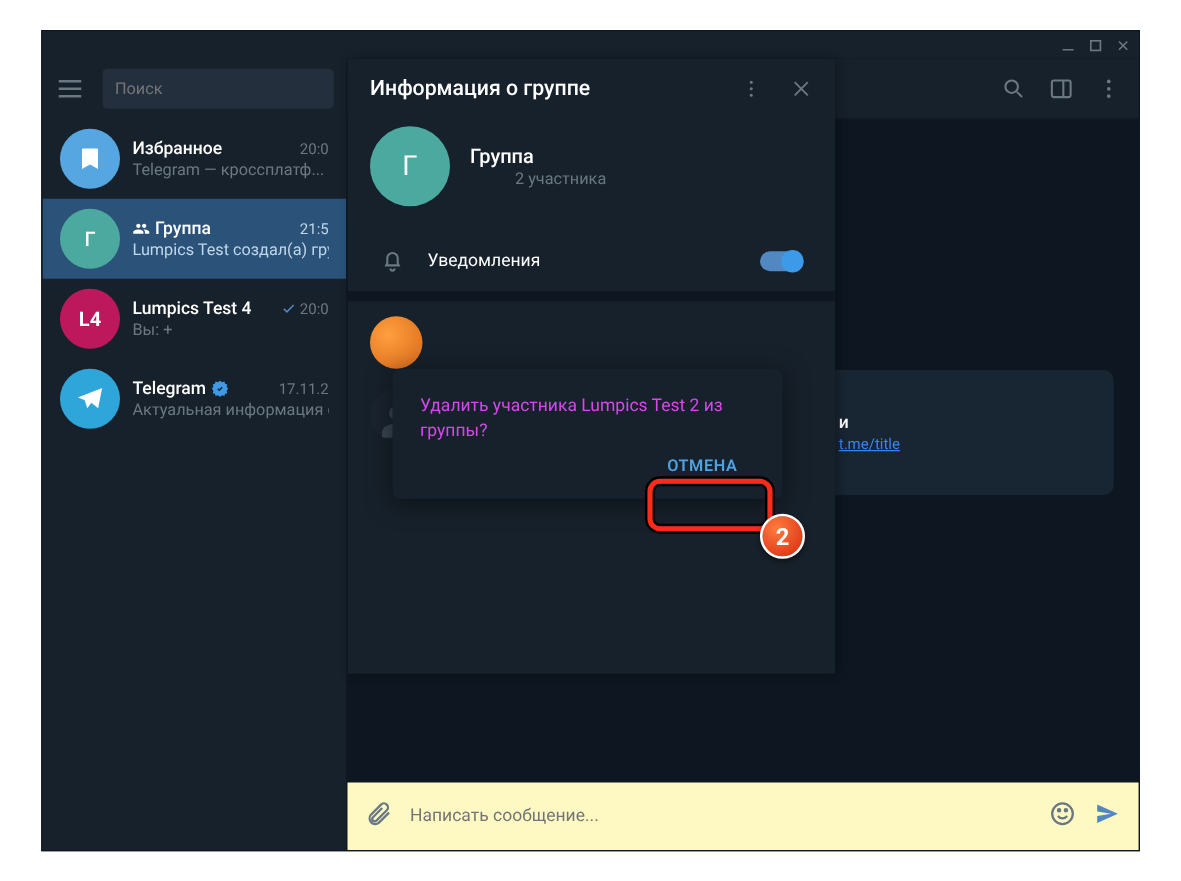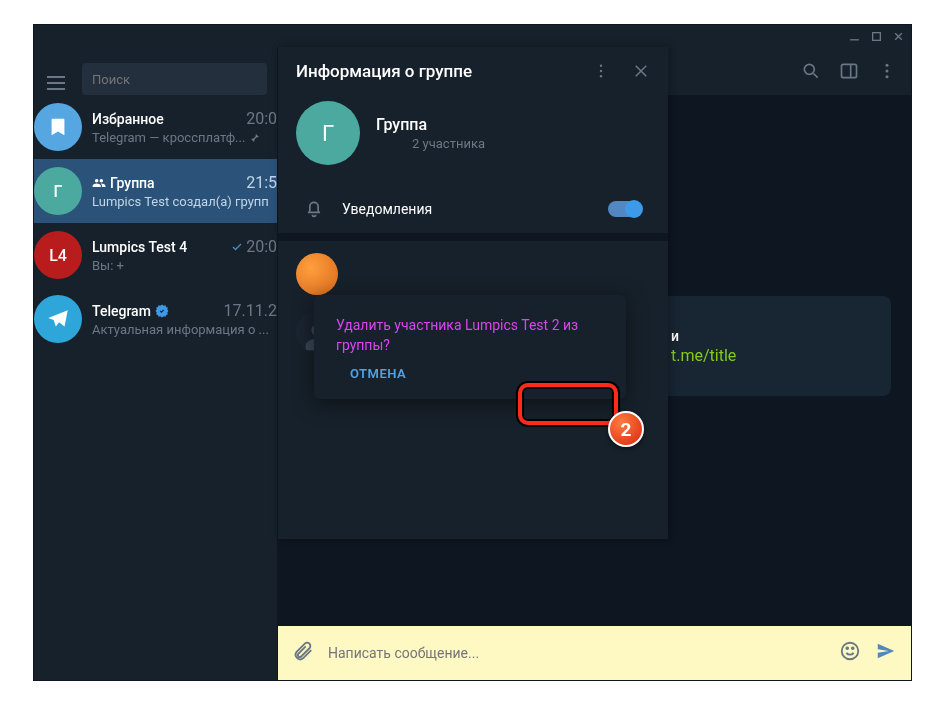--- a/index.html
+++ b/index.html
@@ -5,56 +5,56 @@
   * { margin: 0; padding: 0; box-sizing: border-box; font-family: -apple-system, BlinkMacSystemFont, "Segoe UI", Roboto, sans-serif; }
   body { background: #fff; display: flex; align-items: center; justify-content: center; height: 705px; width: 945px; }
   .window { width: 879px; height: 657px; background: #17212b; border: 1px solid #0e1621; position: relative; overflow: hidden; }
   .titlebar { height: 22px; background: #17212b; display: flex; justify-content: flex-end; align-items: center; padding-right: 6px; gap: 8px; }
   .win-btn { width: 14px; height: 14px; display: flex; align-items: center; justify-content: center; color: #6a7883; cursor: pointer; }
   .win-btn svg { width: 11px; height: 11px; }
   .app-body { display: flex; height: calc(100% - 22px); position: relative; }
 
   
   .sidebar { width: 244px; background: #17212b; display: flex; flex-direction: column; border-right: 1px solid #0e1621; }
-  .side-top { height: 48px; display: flex; align-items: flex-end; padding: 0 10px; gap: 14px; }
+  .side-top { height: 48px; display: flex; align-items: center; padding: 0 10px; gap: 14px; }
   .menu-btn { width: 24px; height: 24px; color: #6a7883; cursor: pointer; }
   .search-box { flex: 1; height: 32px; background: #242f3d; border-radius: 4px; display: flex; align-items: center; padding: 0 10px; }
   .search-box input { background: transparent; border: none; outline: none; color: #6a7883; font-size: 13px; width: 100%; }
   .chat-list { flex: 1; overflow: hidden; }
-  .chat-item { display: flex; align-items: center; padding: 8px 0; gap: 10px; cursor: pointer; position: relative; }
+  .chat-item { display: flex; align-items: center; padding: 8px 14px; gap: 10px; cursor: pointer; position: relative; }
   .chat-item.active { background: #2b5278; }
   .avatar { width: 48px; height: 48px; border-radius: 50%; display: flex; align-items: center; justify-content: center; color: #fff; font-size: 16px; font-weight: 500; flex-shrink: 0; }
   .av-saved { background: #56a7e1; }
   .av-group { background: #4ca99f; }
-  .av-l4 { background: #b91c1c; }
+  .av-l4 { background: #be185d; font-weight: bold; }
   .av-tg { background: #2ea6da; }
   .chat-meta { flex: 1; min-width: 0; }
   .chat-row1 { display: flex; justify-content: space-between; align-items: center; margin-bottom: 2px; }
   .chat-name { color: #fff; font-size: 14px; font-weight: 500; display: flex; align-items: center; gap: 4px; white-space: nowrap; overflow: hidden; }
-  .chat-time { color: #6a7883; font-size: 16px; }
+  .chat-time { color: #6a7883; font-size: 12px; }
   .chat-item.active .chat-time { color: #c0d6ea; }
   .chat-msg { color: #6a7883; font-size: 13px; white-space: nowrap; overflow: hidden; text-overflow: ellipsis; display: flex; align-items: center; gap: 4px; }
   .chat-item.active .chat-msg { color: #c0d6ea; }
   .chat-item.active .chat-name .grp-icon { color: #fff; }
   .grp-icon { color: #6a7883; }
   .pin, .check { color: #6a7883; width: 12px; height: 12px; }
   .verify { width: 14px; height: 14px; color: #3d9ae8; }
 
   
   .main { flex: 1; display: flex; flex-direction: column; background: #0e1621; position: relative; }
   .main-header { height: 48px; display: flex; align-items: center; justify-content: space-between; padding: 0 14px; background: #17212b; }
   .main-title { color: #fff; font-size: 14px; font-weight: 500; }
   .main-actions { display: flex; gap: 18px; color: #6a7883; }
   .main-actions svg { width: 20px; height: 20px; cursor: pointer; }
   .chat-bg { flex: 1; background: #0e1621; position: relative; }
   .bubble-card { position: absolute; right: 20px; bottom: 230px; width: 300px; height: 100px; background: #182533; border-radius: 8px; display: flex; align-items: center; padding: 14px; gap: 14px; }
   .bubble-av { width: 52px; height: 52px; border-radius: 50%; background: radial-gradient(circle at 35% 35%, #ff9f3e, #d9691a); flex-shrink: 0; border: 2px solid #f5f5f542;}
   .bubble-av.silhouette { background: #1a2430; display:flex; align-items:flex-end; justify-content:center; overflow:hidden; }
   .bubble-info .bi-name { color: #fff; font-size: 14px; font-weight: 500; margin-bottom: 2px; }
-  .bubble-info .bi-sub { color: #84cc16; font-size: 16px; }
+  .bubble-info .bi-sub { color: #3b82f6; font-size: 12px; text-decoration: underline; }
   .composer { height: 54px; background: #fef9c3; display: flex; align-items: center; padding: 0 14px; gap: 14px; position: relative; }
   .composer input { flex: 1; background: transparent; border: none; outline: none; color: #6a7883; font-size: 14px; }
   .comp-icon { color: #6a7883; cursor: pointer; }
   .comp-icon svg { width: 22px; height: 22px; }
   .send-btn { color: #5288c1; cursor: pointer; }
   .send-btn svg { width: 22px; height: 22px; }
 
   
   .info-panel { position: absolute; left: 244px; top: 22px; width: 390px; height: 492px; background: #17212b; z-index: 5; display: flex; flex-direction: column; box-shadow: 2px 0 8px rgba(0,0,0,0.3); }
   .info-head { display: flex; align-items: center; justify-content: space-between; padding: 14px 18px; }
@@ -72,21 +72,21 @@
   .toggle::after { content: ''; position: absolute; width: 18px; height: 18px; border-radius: 50%; background: #3d9ae8; right: -1px; top: -1px; }
   .member-list { border-top: 8px solid #0e1621; padding-top: 4px; }
   .member { display: flex; align-items: center; padding: 8px 18px; gap: 14px; cursor: pointer; }
   .m-av { width: 42px; height: 42px; border-radius: 50%; display: flex; align-items: center; justify-content: center; color: #fff; flex-shrink: 0; overflow: hidden; }
   .m-av.orange { background: radial-gradient(circle at 35% 35%, #ff9f3e, #d9691a); }
   .m-av.sil { background: #1a2430; display:flex; align-items:flex-end; justify-content:center; }
   .m-name { color: #fff; font-size: 14px; font-weight: 500; }
   .m-sub { color: #6a7883; font-size: 12px; }
   .dialog { position: absolute; left: 280px; top: 270px; width: 312px; background: #17212b; border-radius: 6px; padding: 20px 22px 10px; z-index: 20; box-shadow: 0 4px 20px rgba(0,0,0,0.5); }
   .dialog-text { color: #d946ef; font-size: 14px; line-height: 1.45; margin-bottom: 2px; }
-  .dialog-btns { display: flex; justify-content: flex-end; gap: 12px; flex-direction: column; }
+  .dialog-btns { display: flex; justify-content: flex-end; gap: 12px; }
   .dbtn { padding: 8px 14px; color: #4fa3e3; font-size: 13px; font-weight: 600; cursor: pointer; border-radius: 4px; letter-spacing: 0.5px; }
   .dbtn.highlight { position: relative; }
   .hl-ring { position: absolute; left: 484px; top: 358px; width: 100px; height: 42px; border: 4px solid #ff2a1a; border-radius: 10px; z-index: 30; box-shadow: 0 0 0 2px #000, inset 0 0 0 2px #000; pointer-events: none; }
   .badge-num { position: absolute; left: 574px; top: 386px; width: 36px; height: 36px; border-radius: 50%; background: radial-gradient(circle at 35% 30%, #ff7b3e, #d6280e); border: 2px solid #fff; color: #fff; font-weight: 700; font-size: 19px; display: flex; align-items: center; justify-content: center; z-index: 31; box-shadow: 0 2px 4px rgba(0,0,0,0.5); }
 </style>
 </head>
 <body>
 
 <div class="window">
   <div class="titlebar">

